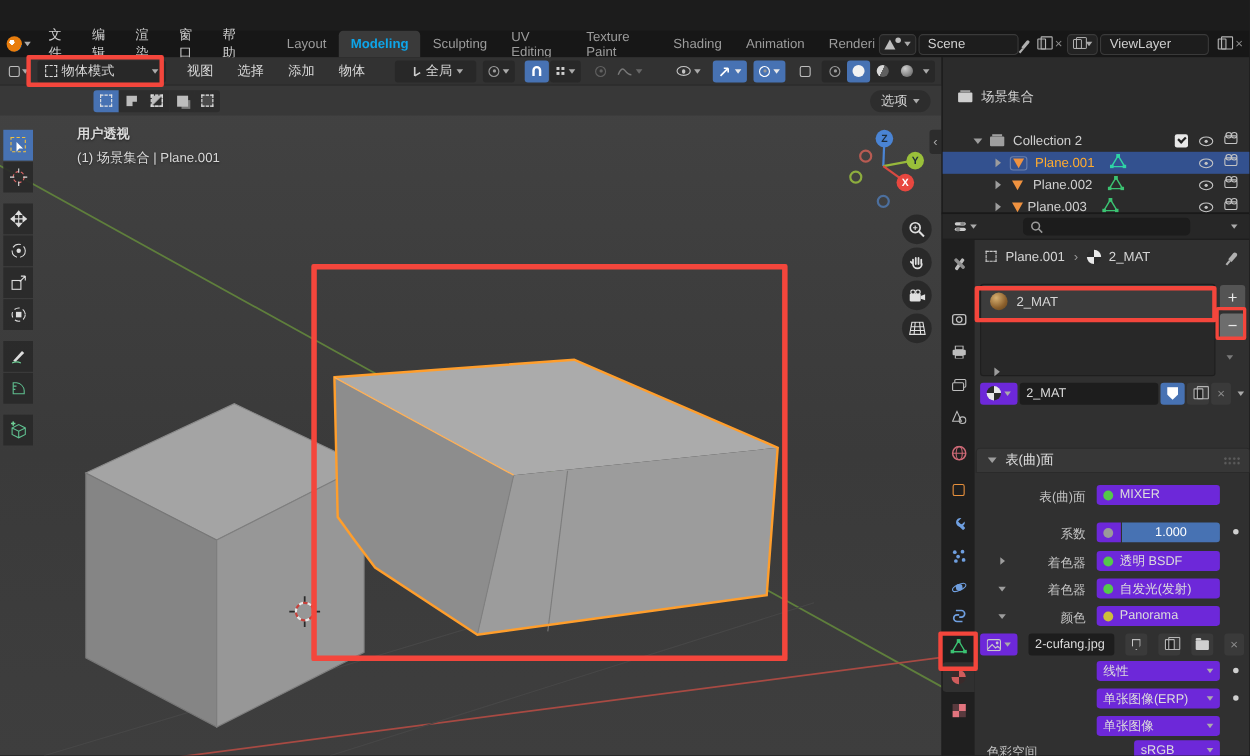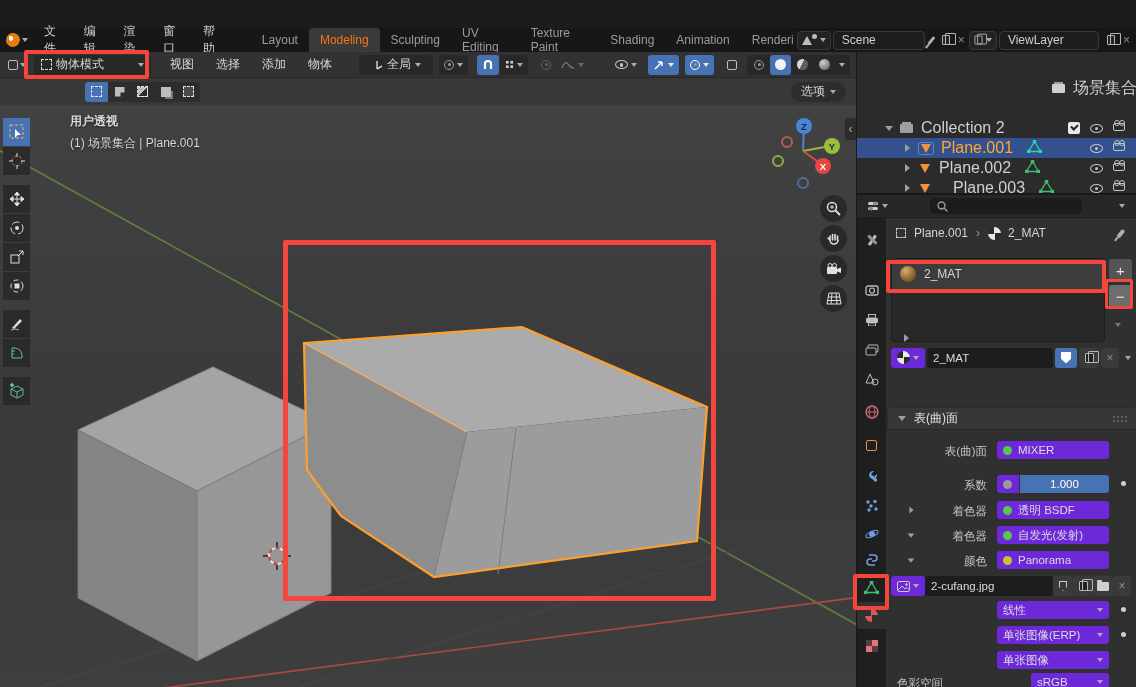--- a/index.html
+++ b/index.html
@@ -13,21 +13,21 @@
   .winbtn{width:45px;height:28px;display:flex;align-items:center;justify-content:center;}
   .ic-min{width:11px;height:1px;background:#222;}
   .ic-max{width:10px;height:10px;border:1px solid #222;}
   .ic-close{position:relative;width:12px;height:12px;}
   .ic-close:before,.ic-close:after{content:"";position:absolute;left:5px;top:0;width:1.4px;height:15px;background:#222;transform:rotate(45deg);}
   .ic-close:after{transform:rotate(-45deg);}
   
   #topbar{left:0;top:28px;width:1136px;height:24px;background:#171717;display:flex;align-items:center;color:#cfcfcf;}
   .menu-item{padding:0 10px;height:24px;display:flex;align-items:center;}
   .ws-tab{padding:0 11px;height:24px;display:flex;align-items:center;color:#9c9c9c;}
-  .ws-tab.active{background:#3a3a3a;color:#f97316;border-radius:4px 4px 0 0;}
+  .ws-tab.active{background:#3a3a3a;color:#0ea5e9;border-radius:4px 4px 0 0;font-weight:bold;}
   .chev{width:0;height:0;border-left:3.5px solid transparent;border-right:3.5px solid transparent;border-top:4.5px solid #ababab;display:inline-block;}
   .pill{background:#232323;border:1px solid #3a3a3a;border-radius:4px;height:19px;display:flex;align-items:center;}
   .mini-ic{display:inline-block;}
   .ic-copy{width:9px;height:10px;border:1px solid #b5b5b5;border-radius:1px;position:relative;background:#232323;}
   .ic-copy:before{content:"";position:absolute;left:2px;top:-3px;width:9px;height:10px;border:1px solid #b5b5b5;border-radius:1px;}
   .ic-x{color:#8d8d8d;font-size:12px;}
   .ic-pin{width:4px;height:9px;background:#b0b0b0;border-radius:2px 2px 0 0;position:relative;transform:rotate(40deg);}
   .ic-pin:after{content:"";position:absolute;left:1px;top:9px;width:1.5px;height:5px;background:#b0b0b0;}
   
   #vp-header{left:0;top:52px;width:856px;height:26px;background:#323232;display:flex;align-items:center;border-bottom:1px solid #262626;}
@@ -47,21 +47,21 @@
   #viewport{left:0;top:78px;width:856px;height:609px;background:linear-gradient(#424242,#3a3a3a 55%,#3e3e3e);overflow:hidden;}
   .vp-overlay{color:#d9d9d9;font-size:12px;text-shadow:0 1px 2px rgba(0,0,0,.5);}
   
   .tool-col-btn{width:27px;height:28px;background:rgba(41,41,41,.92);display:flex;align-items:center;justify-content:center;border-radius:0;}
   .tool-col-btn.active{background:#4772b3;}
   .nav-ball{position:absolute;width:16px;height:16px;border-radius:50%;display:flex;align-items:center;justify-content:center;font-size:9.5px;font-weight:700;color:#1d2c3a;}
   .nav-hollow{position:absolute;width:12px;height:12px;border-radius:50%;border:2.5px solid;}
   .side-circle{position:absolute;width:27px;height:27px;border-radius:50%;background:rgba(35,35,35,.75);display:flex;align-items:center;justify-content:center;color:#d0d0d0;}
   
   #outliner{left:856px;top:52px;width:280px;height:143px;background:#2b2b2b;border-left:1px solid #191919;border-bottom:2px solid #191919;}
-  .ol-row{position:absolute;left:0;width:280px;height:20px;display:flex;align-items:center;font-size:16px;color:#cfcfcf;justify-content:flex-end;}
+  .ol-row{position:absolute;left:0;width:280px;height:20px;display:flex;align-items:center;font-size:12px;color:#cfcfcf;}
   .ol-row.sel{background:#33518f;}
   .tri-r{width:0;height:0;border-top:4px solid transparent;border-bottom:4px solid transparent;border-left:5px solid #9d9d9d;}
   .tri-d{width:0;height:0;border-left:4px solid transparent;border-right:4px solid transparent;border-top:5px solid #9d9d9d;}
   .obj-tri{width:0;height:0;border-left:5.5px solid transparent;border-right:5.5px solid transparent;border-top:9px solid #ef9240;}
   .col-ic{width:13px;height:9px;background:#9f9f9f;border-radius:1px;position:relative;}
   .col-ic:before{content:"";position:absolute;left:2px;top:-2px;width:9px;height:2px;background:#9f9f9f;}
   .eye-ic{width:13px;height:9px;border:1px solid #c4c4c4;border-radius:50%;position:relative;}
   .eye-ic:after{content:"";position:absolute;left:3.5px;top:2px;width:3.5px;height:3.5px;background:#c4c4c4;border-radius:50%;}
   .cam-ic{width:12px;height:8px;border:1px solid #c4c4c4;border-radius:2px;position:relative;margin-top:3px;}
   .cam-ic:before{content:"";position:absolute;left:0px;top:-4px;width:4px;height:4px;border:1px solid #c4c4c4;border-radius:50%;}
@@ -439,21 +439,21 @@
           </svg>
       </span>
       <span style="flex:1"></span>
       <span class="eye-ic"></span>
       <span class="cam-ic" style="margin:0 12px 3px 10px"></span>
     </div>
     <div class="ol-row" style="top:126px">
       <span style="width:48px"></span>
       <span class="tri-r"></span>
       <span class="obj-tri" style="margin-left:10px"></span>
-      <span style="margin-left:23px">Plane.003</span>
+      <span style="margin-left:4px">Plane.003</span>
       <span style="margin-left:14px">
         <svg width="15" height="13">
             <path d="M7.5 1.5 L13.5 11.5 L1.5 11.5 Z" fill="none" stroke="#3bc272" stroke-width="1.3"></path>
             <rect x="5.8" y="0" width="3.4" height="3.4" fill="#3bc272"></rect>
             <rect x="0" y="9.8" width="3.4" height="3.4" fill="#3bc272"></rect>
             <rect x="11.6" y="9.8" width="3.4" height="3.4" fill="#3bc272"></rect>
           </svg>
       </span>
       <span style="flex:1"></span>
       <span class="eye-ic"></span>
@@ -647,21 +647,21 @@
         <span>自发光(发射)</span>
       </span>
 
     <span class="tri-d abs" style="left:50px;top:363px;transform:scale(.85)"></span>
     <span class="plabel" style="left:30px;top:359px;width:100px">颜色</span>
     <span class="pfield abs" style="left:140px;top:356px;width:112px">
         <span class="cdot" style="background: rgb(205, 190, 58);"></span>
         <span>Panorama</span>
       </span>
 
-    <div class="abs row" style="left:34px;top:381px;width:240px;height:20px;gap:0">
+    <div class="abs row" style="left:34px;top:381px;width:240px;height:20px;gap:10px">
       <span class="pfield" style="gap:3px;height:20px">
         <svg width="13" height="11">
             <rect x="0.5" y="0.5" width="12" height="10" rx="1.5" fill="none" stroke="#c9c9c9"></rect>
             <circle cx="9.5" cy="3.5" r="1.3" fill="#c9c9c9"></circle>
             <path d="M1 9 L5 5 L8 8 L10 6.5 L12 8.5" stroke="#c9c9c9" fill="none"></path>
           </svg>
         <span class="chev"></span>
       </span>
       <span class="pfield" style="flex:1;height:20px;background:#1d1d1d">
           <span>2-cufang.jpg</span>

